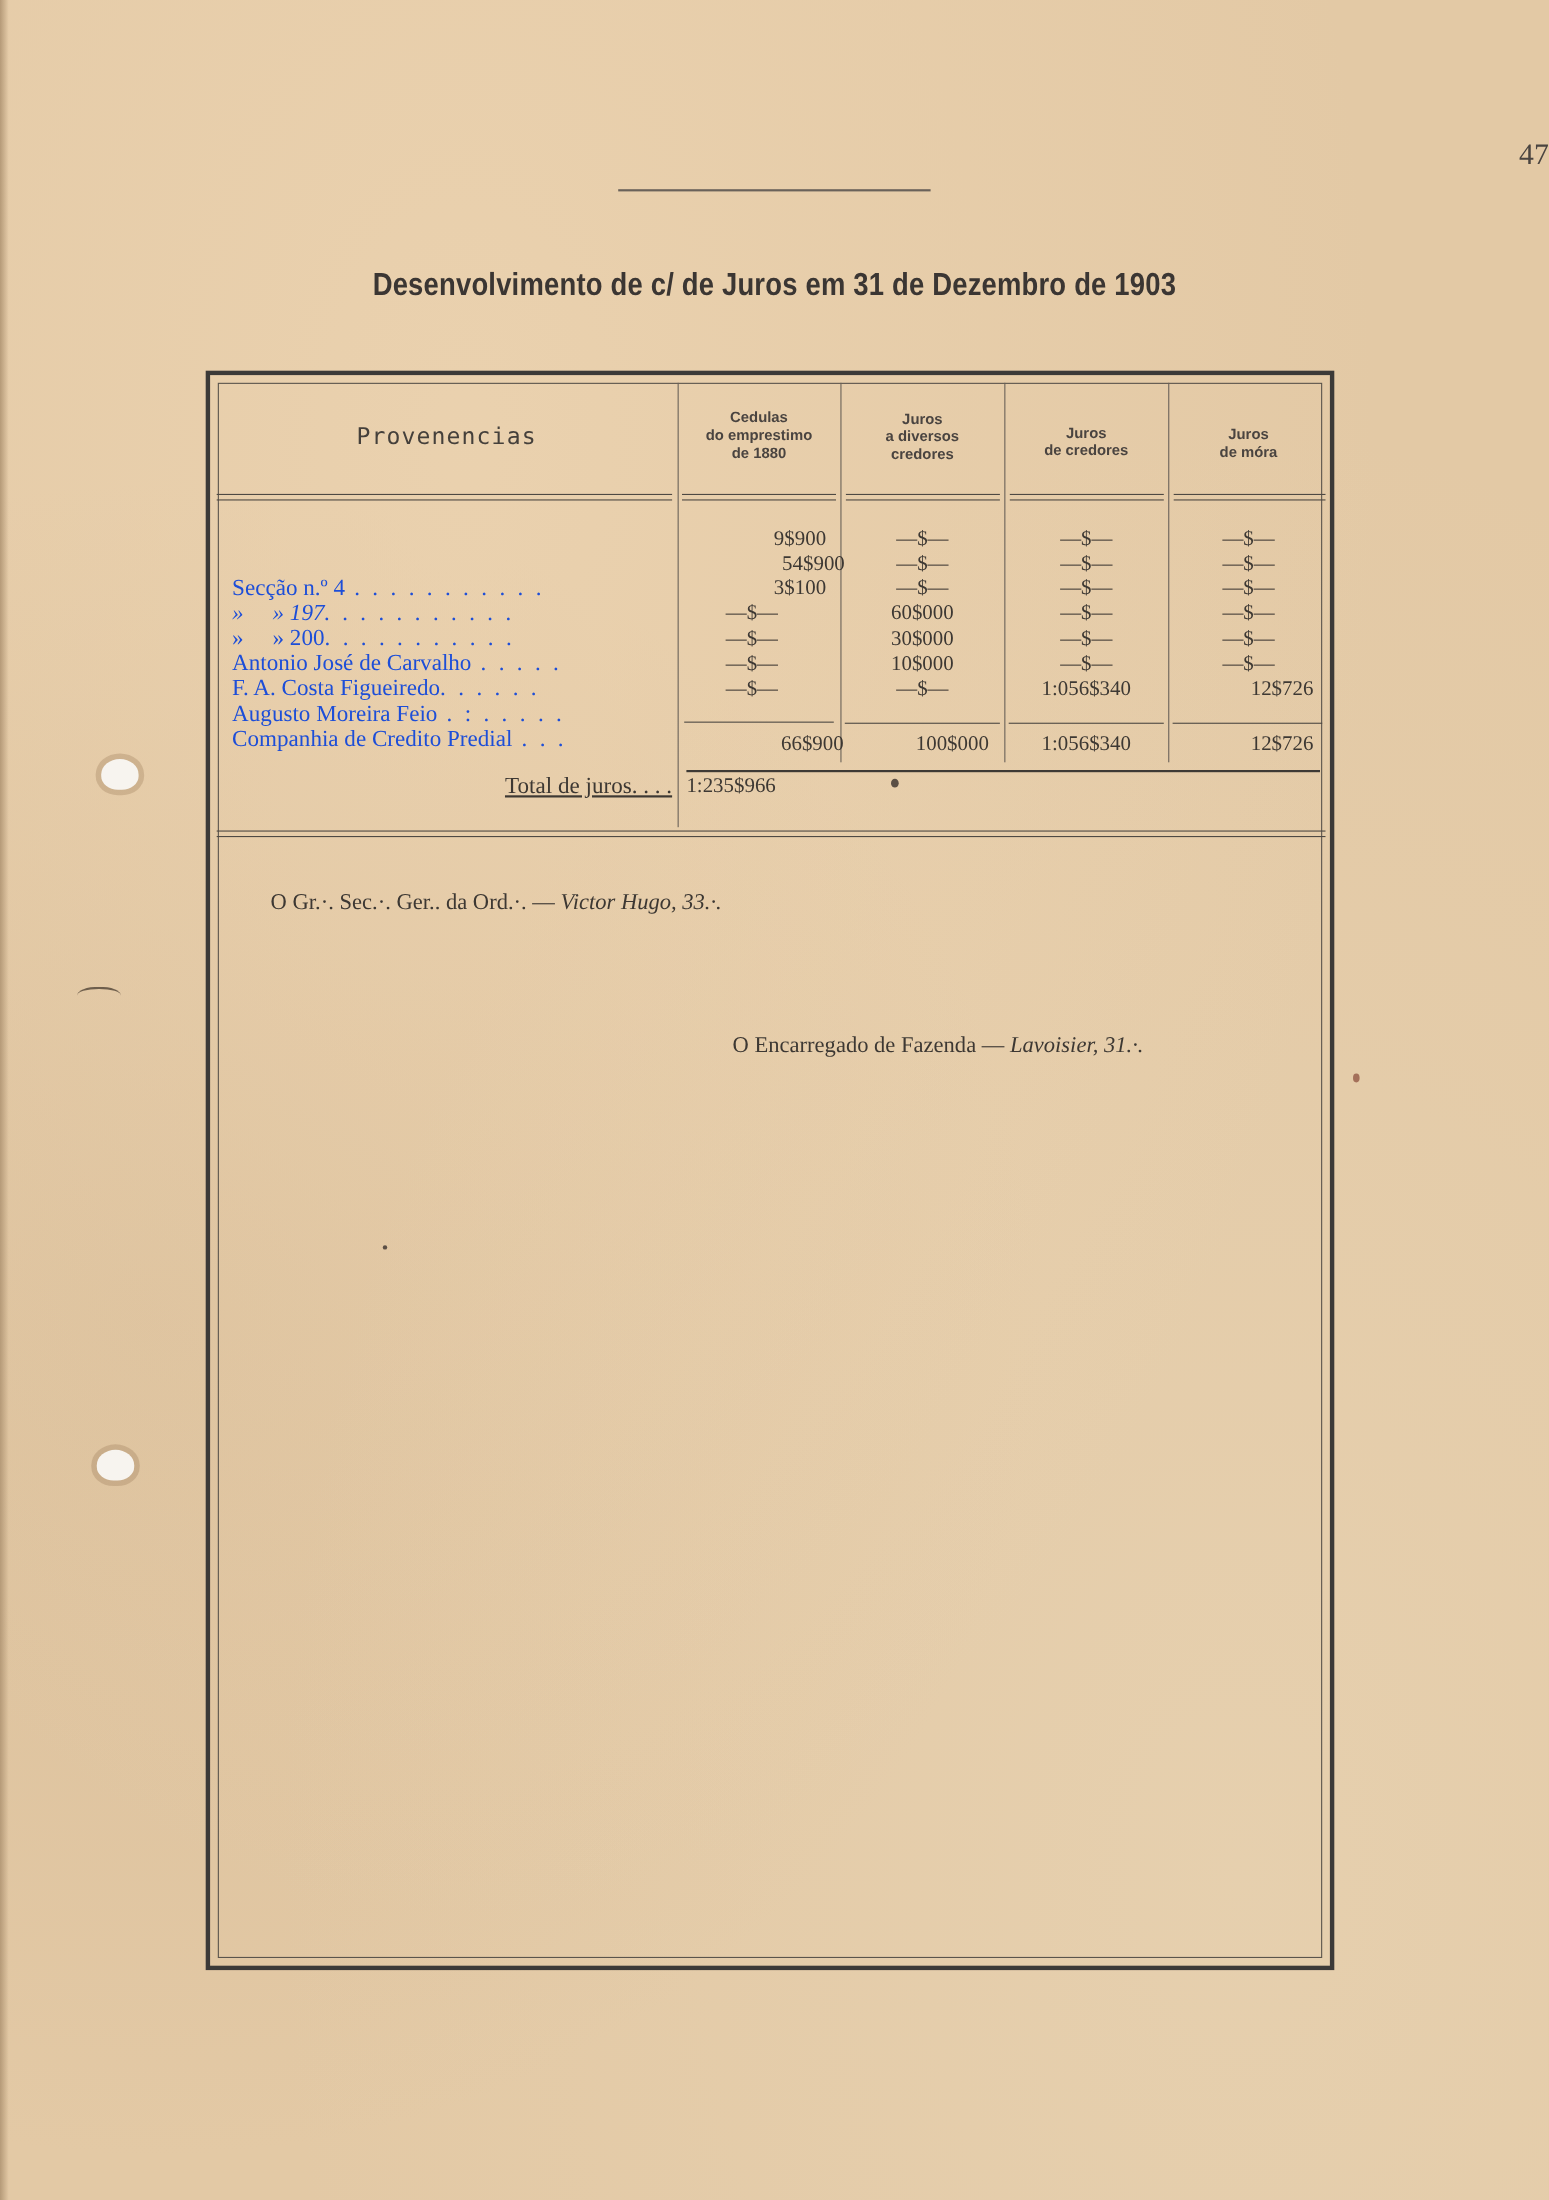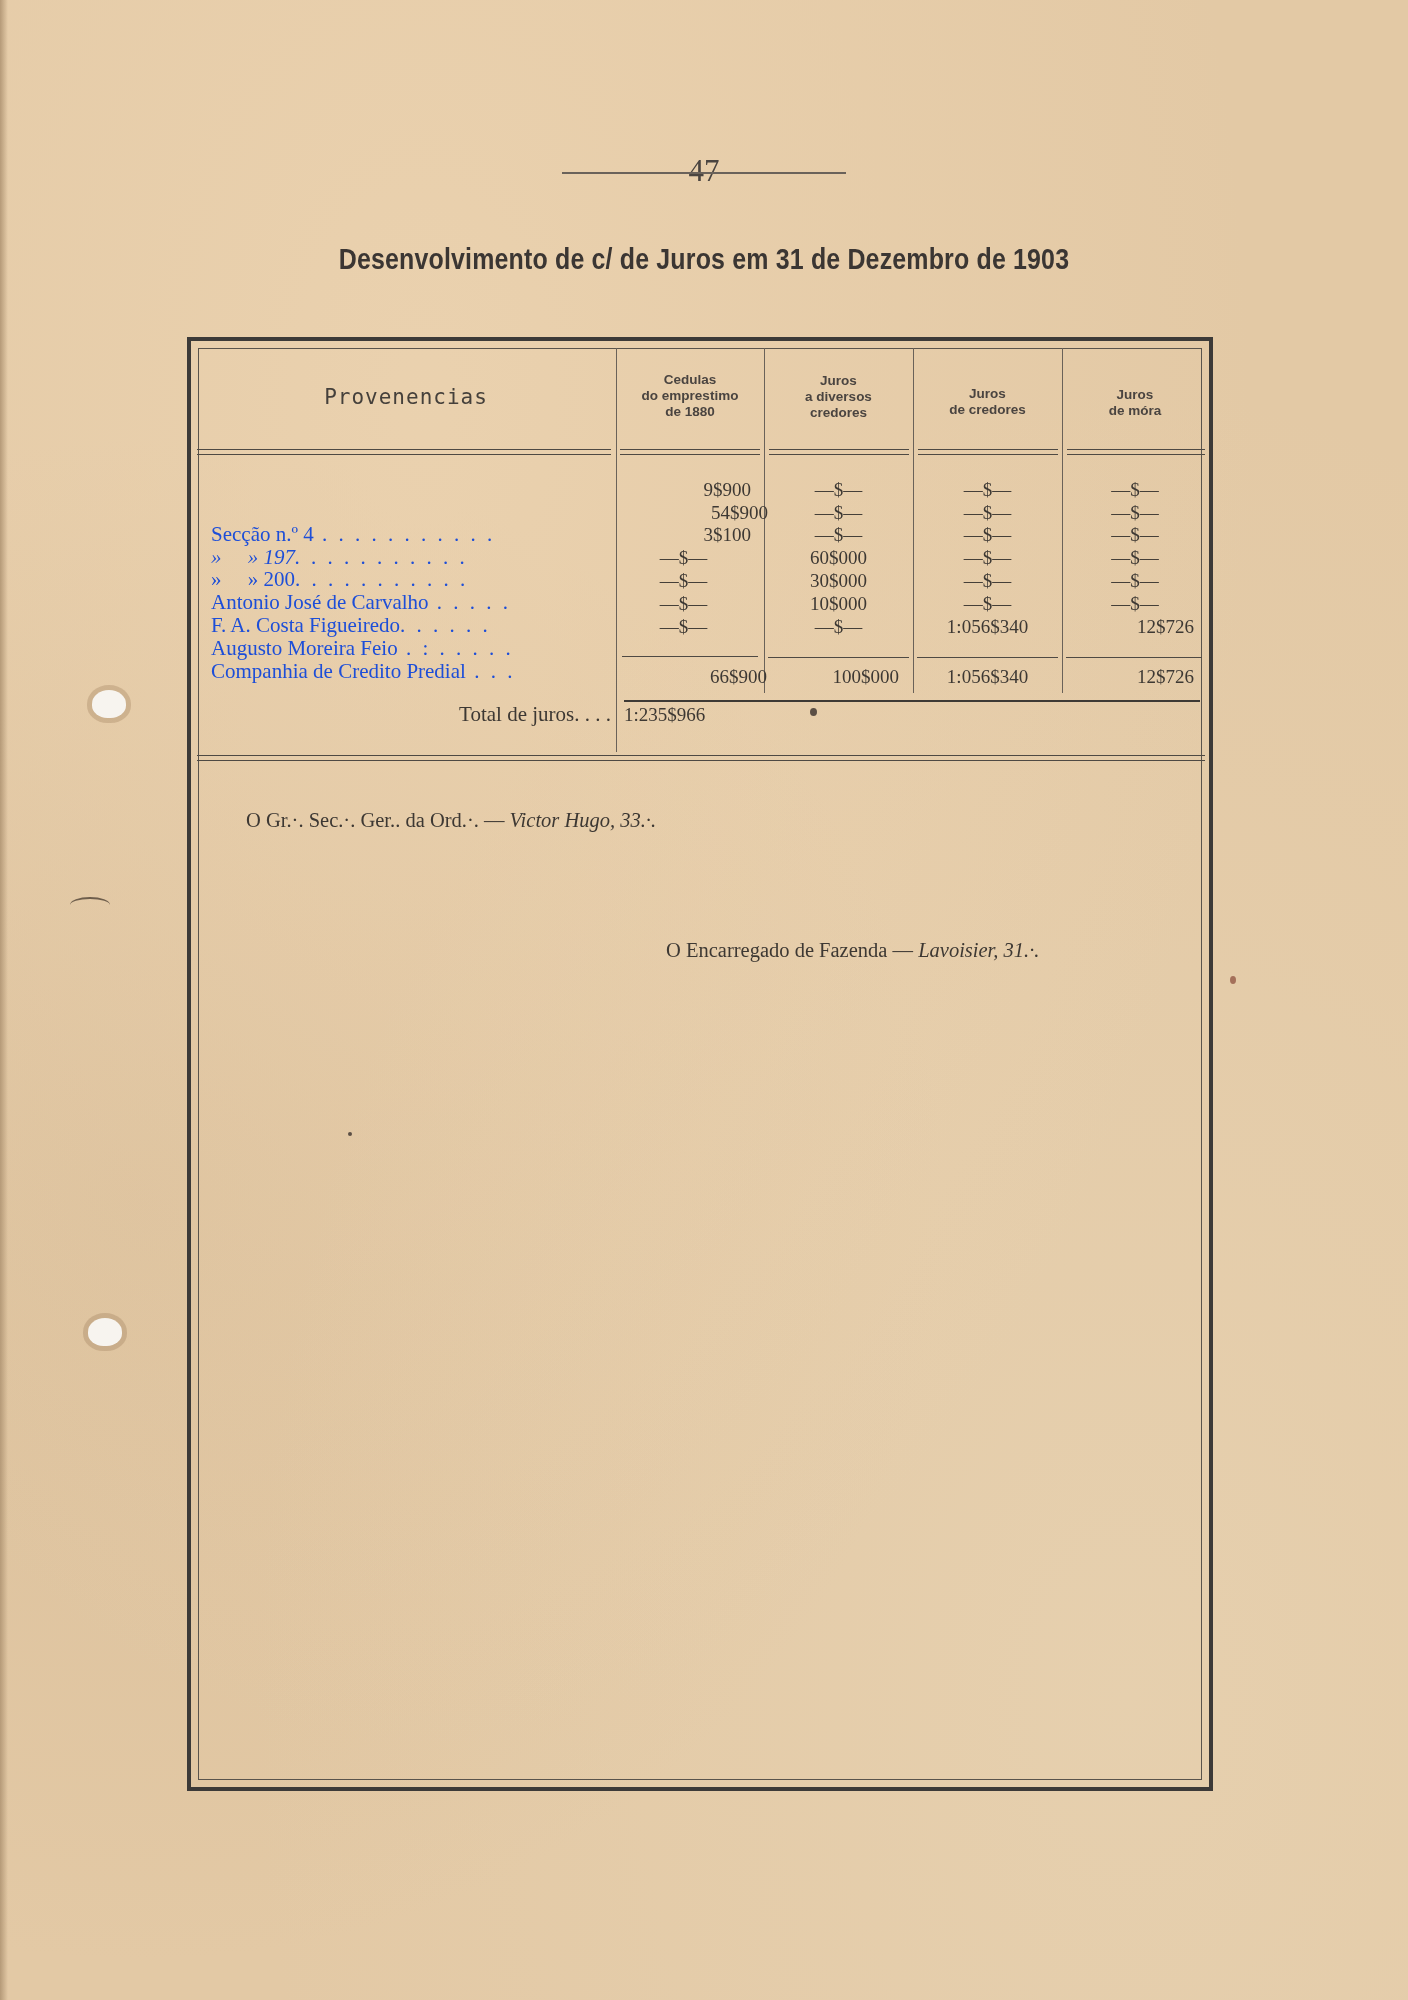--- a/index.html
+++ b/index.html
@@ -19,22 +19,22 @@
     }
     .punch {
       position: absolute; width: 34px; height: 28px; background: #f7f4ef;
       border-radius: 50% 50% 45% 45%; box-shadow: 0 0 0 5px rgba(160,130,95,0.35);
     }
     .tear {
       position: absolute; width: 40px; height: 14px; border-top: 2px solid #6e5e4c;
       border-radius: 60% 60% 0 0;
     }
     .page-number {
-      position: absolute; left: 0; width: 1408px; top: 125px; text-align: center;
-      font-family: "Liberation Serif", serif; font-size: 31px; color: #4a4440; margin-top: 28px;
+      position: absolute; left: 0; width: 1408px; top: 125px; text-align: right;
+      font-family: "Liberation Serif", serif; font-size: 27px; color: #4a4440;
     }
     .page-rule {
       position: absolute; left: 562px; top: 172px; width: 284px; height: 0;
       border-top: 2px solid #6a625a;
     }
     .title {
       position: absolute; left: 0; width: 1408px; top: 243px; text-align: center;
       font-family: "Liberation Sans", sans-serif; font-weight: bold; font-size: 29px;
       color: #3b3633; transform: scaleX(0.86); letter-spacing: 0.2px;
     }
@@ -65,21 +65,21 @@
     .row-label .dots { letter-spacing: 3px; }
     .cell {
       position: absolute; font-family: "Liberation Serif", serif; font-size: 19px;
       line-height: 22.5px; white-space: nowrap; color: #3d3833;
     }
     .c-right { text-align: right; }
     .c-center { text-align: center; }
     .sub-rule { position: absolute; height: 0; border-top: 1.5px solid #4e4943; }
     .total-label {
       position: absolute; left: 211px; width: 400px; top: 702px; text-align: right;
-      font-family: "Liberation Serif", serif; font-size: 21px; color: #3d3833;
+      font-family: "Liberation Serif", serif; font-size: 21px; color: #3d3833; text-decoration: underline;
     }
     .total-brace {
       position: absolute; left: 624px; width: 576px; top: 700px; height: 0;
       border-top: 2.5px solid #3e3a35;
     }
     .total-value {
       position: absolute; left: 624px; width: 576px; top: 704px; 
       font-family: "Liberation Serif", serif; font-size: 19px; color: #3d3833;
     }
     .sig {

